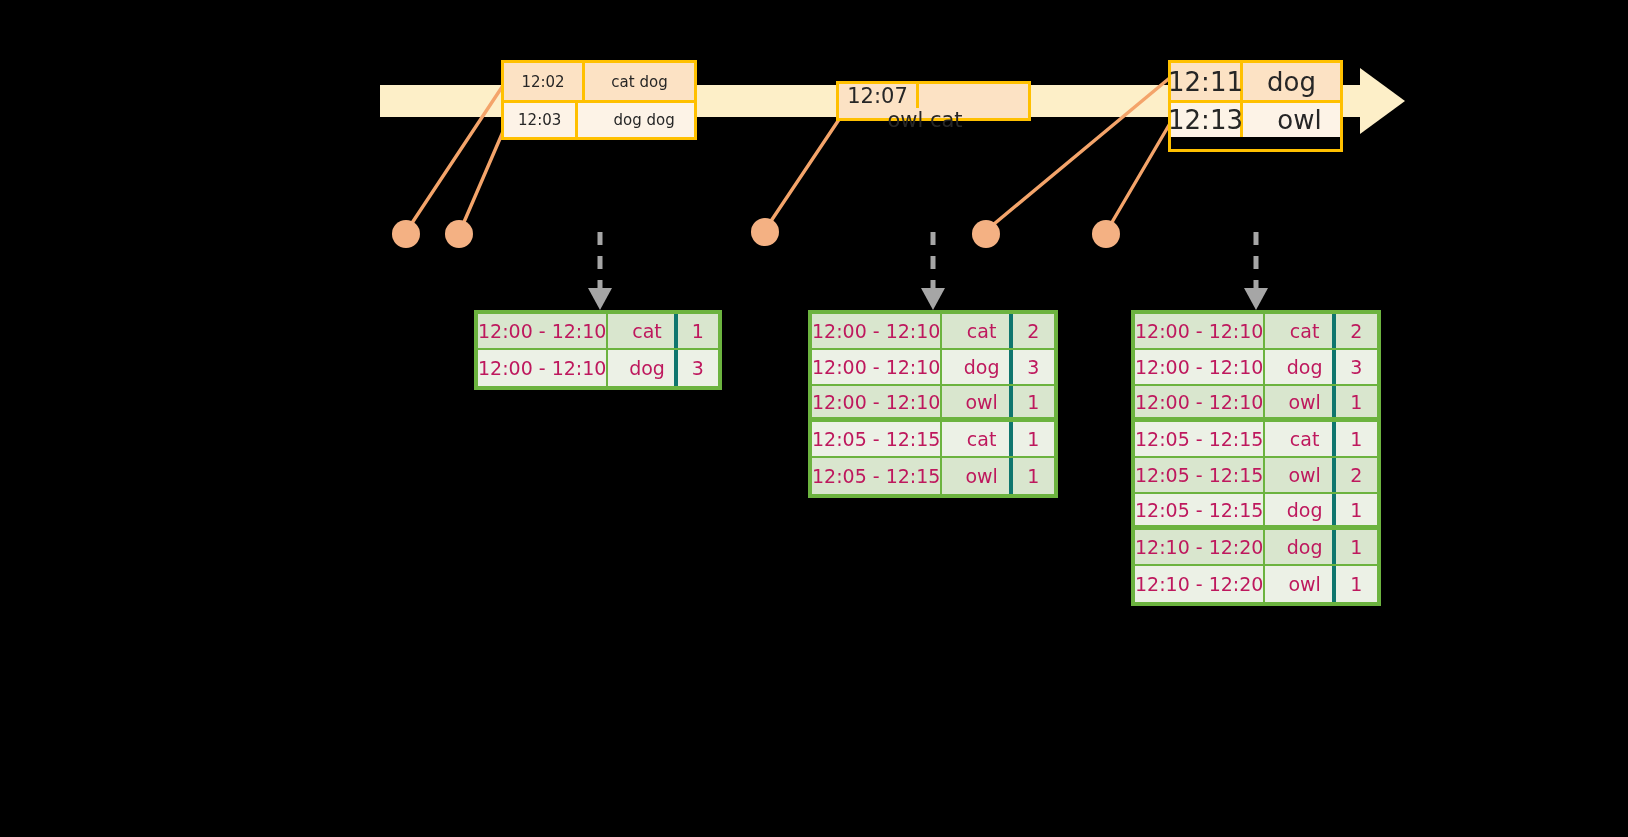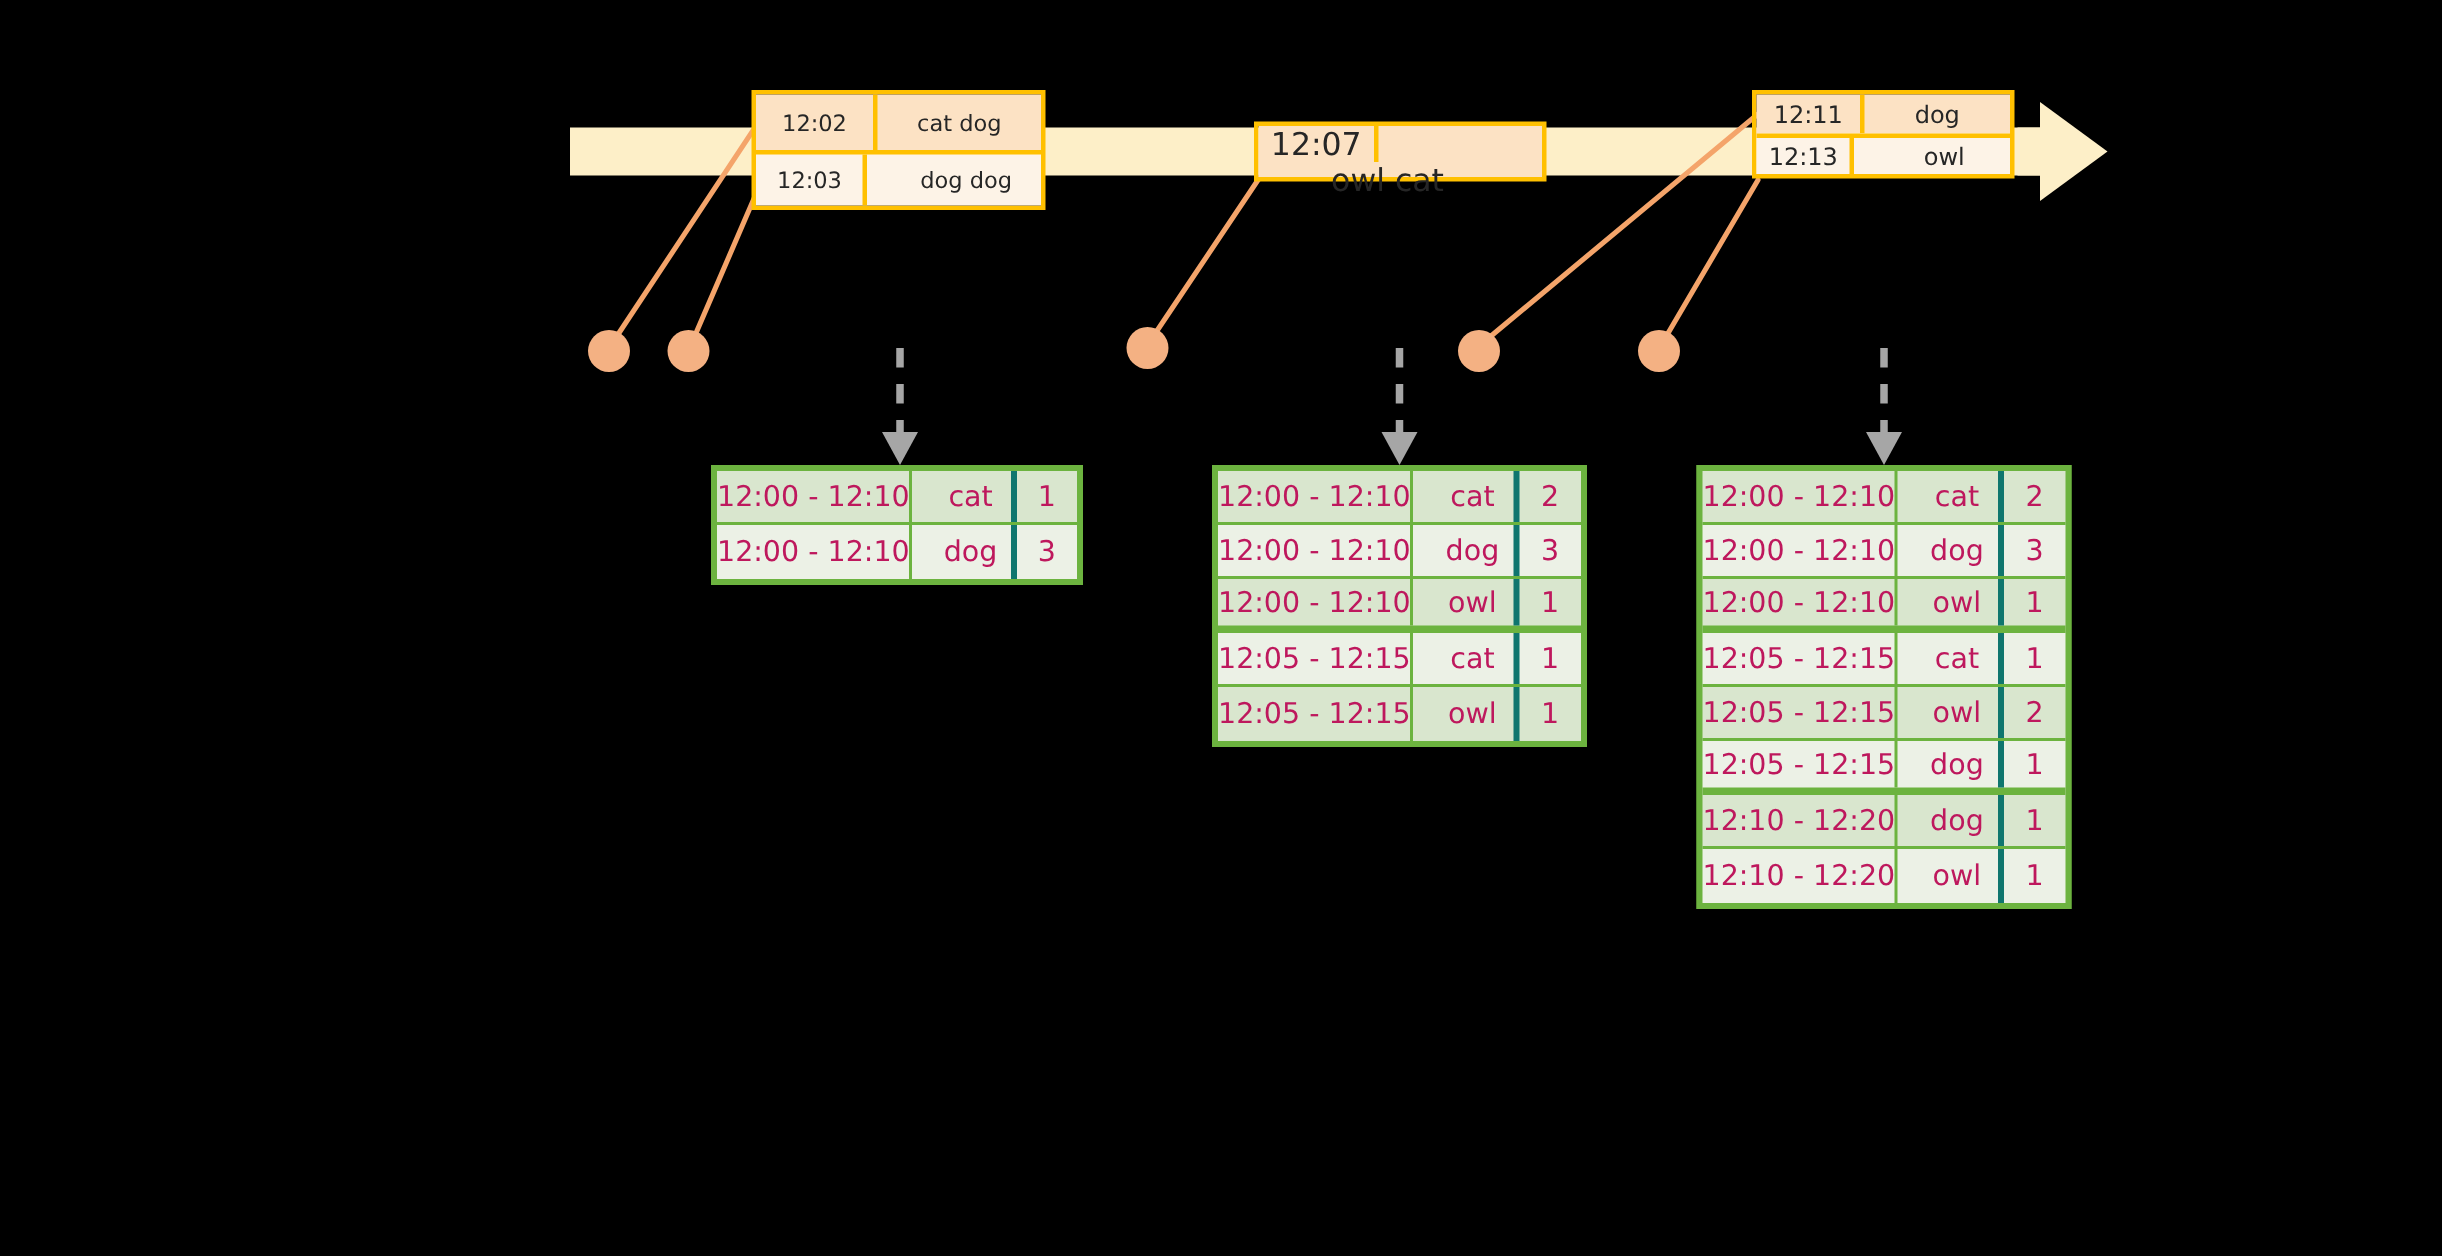--- a/index.html
+++ b/index.html
@@ -24,21 +24,21 @@
   .evt-a{left:501px;top:60px;width:196px;height:80px;font-size:15px;}
   .evt-a .evt-row{height:37px;}
   .evt-a .evt-time{width:81px;}
   .evt-a .evt-val{width:109px;}
 
   .evt-b{left:836px;top:81px;width:195px;height:40px;font-size:21px;}
   .evt-b .evt-row{height:34px;flex-direction:column;}
   .evt-b .evt-time{width:80px;}
   .evt-b .evt-val{width:132px;margin-left:20px;}
 
-  .evt-c{left:1168px;top:60px;width:175px;height:59px;font-size:16px;}
+  .evt-c{left:1168px;top:60px;width:175px;height:92px;font-size:26px;}
   .evt-c .evt-row{height:37px;}
   .evt-c .evt-time{width:72px;}
   .evt-c .evt-val{width:97px;}
 
   
   .tbl{position:absolute;border:4px solid #6CB33F;box-sizing:border-box;z-index:4;
        background:#6CB33F;display:flex;flex-direction:column;}
   .trow{display:flex;box-sizing:border-box;height:36px;border-bottom:2px solid #6CB33F;}
   .trow.grp-end{border-bottom:5px solid #6CB33F;}
   .trow.last{border-bottom:none;}

